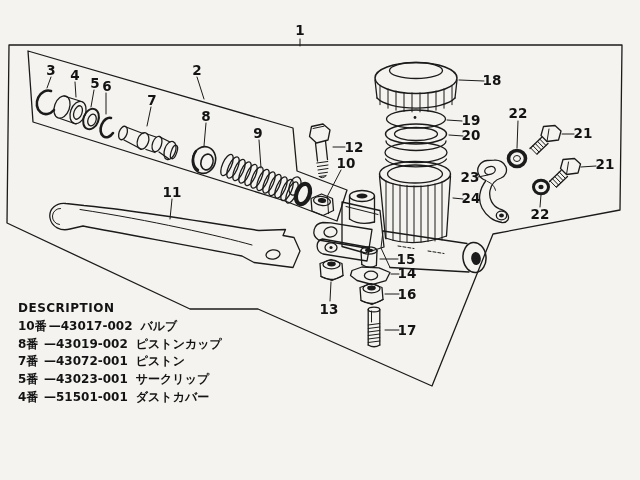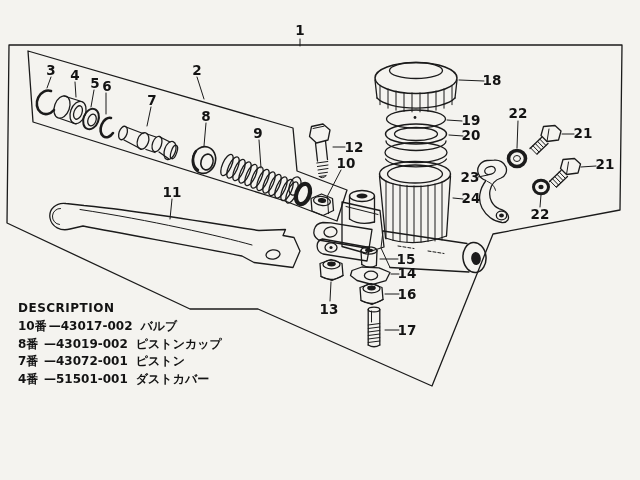--- a/index.html
+++ b/index.html
@@ -287,16 +287,19 @@
   <div class="desc-row">
     <span class="ref">10番</span><span class="code">—43017-002</span><span class="name">バルブ</span>
   </div>
   <div class="desc-row">
     <span class="ref">8番</span><span class="code">—43019-002</span><span class="name">ピストンカップ</span>
   </div>
   <div class="desc-row">
     <span class="ref">7番</span><span class="code">—43072-001</span><span class="name">ピストン</span>
   </div>
   <div class="desc-row">
+    <span class="ref">5番</span><span class="code">—43023-001</span><span class="name">サークリップ</span>
+  </div>
+  <div class="desc-row">
     <span class="ref">4番</span><span class="code">—51501-001</span><span class="name">ダストカバー</span>
   </div>
 </div>
 </div>
 
 </body></html>

